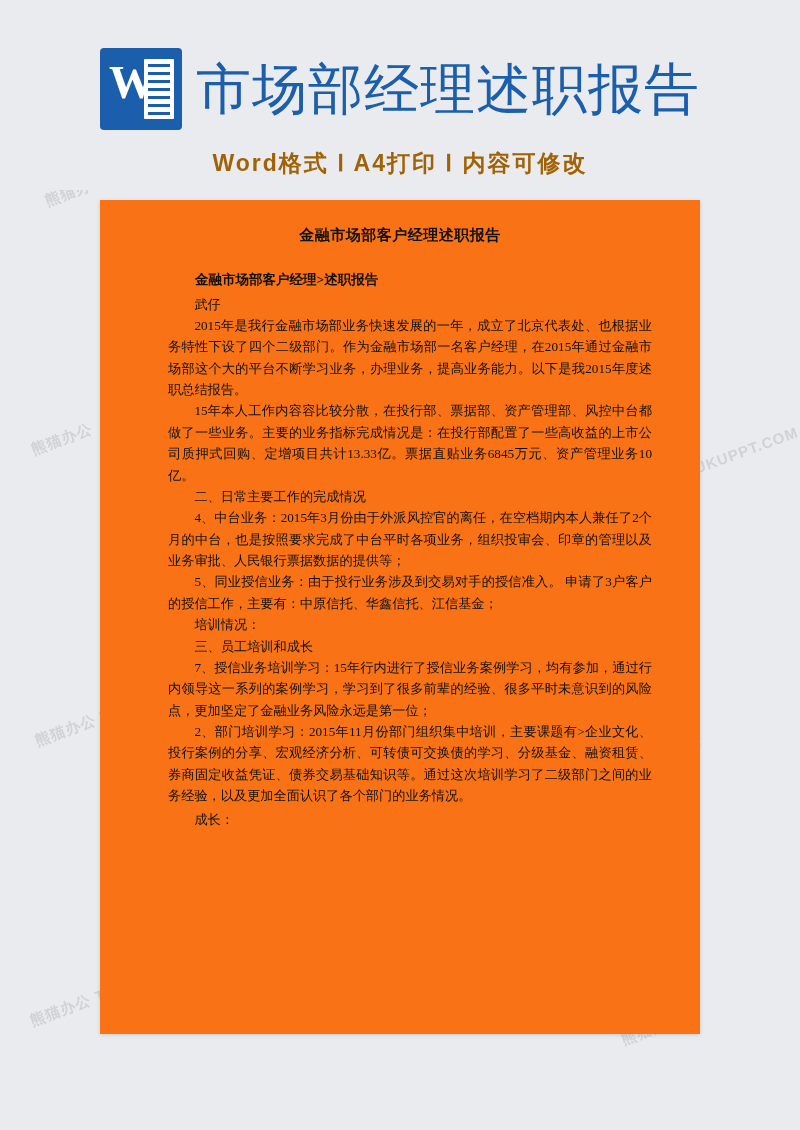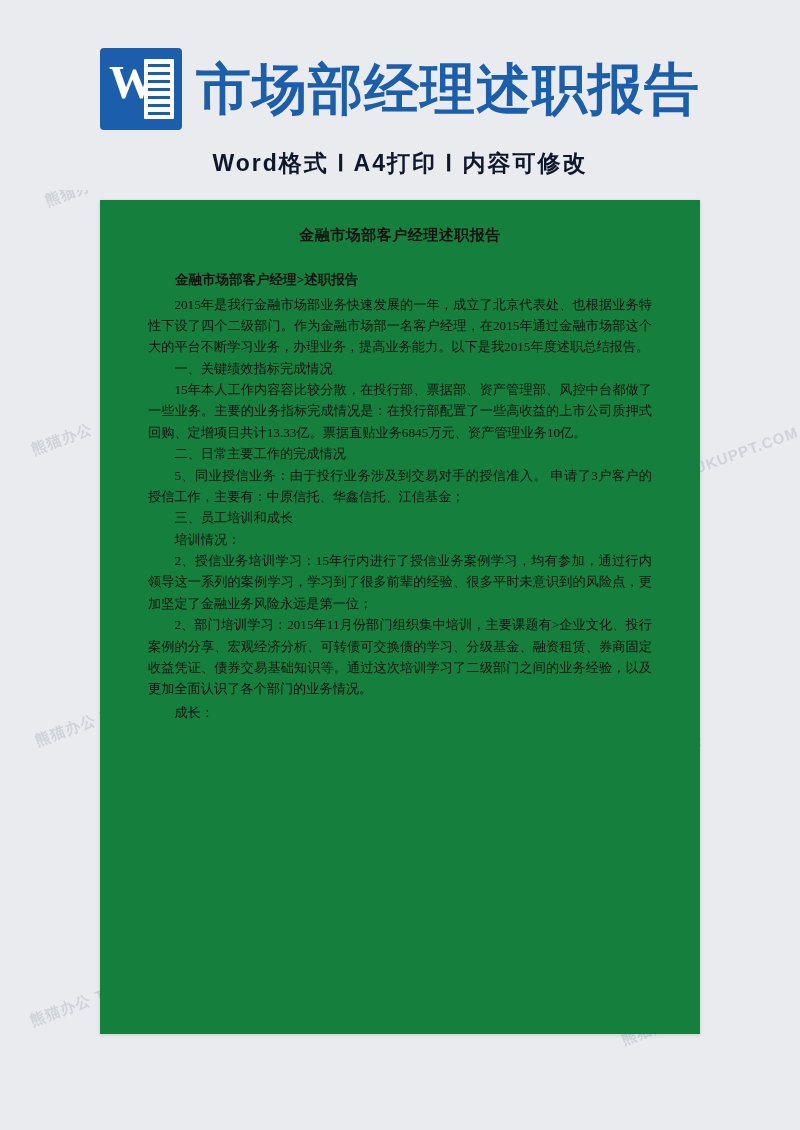--- a/index.html
+++ b/index.html
@@ -73,32 +73,32 @@
     border-radius: 1px;
   }
   .word-logo .doc i {
     display: block;
     height: 3px;
     background: #1b5eab;
     margin: 5px 4px 0 4px;
   }
   .banner-title {
     font-size: 55px;
-    font-weight: bold;
+    font-weight: normal;
     color: #1b5eab;
     letter-spacing: 1px;
     line-height: 1;
     white-space: nowrap;
     font-family: "Liberation Sans", sans-serif;
   }
   .banner-sub {
     margin-top: 18px;
     font-size: 23px;
     font-weight: bold;
-    color: #0f172a;
+    color: #a16207;
     letter-spacing: 2px;
     white-space: nowrap;
   }
   
   .wm {
     position: absolute;
     color: rgba(140, 148, 158, 0.28);
     font-size: 15px;
     font-weight: bold;
     letter-spacing: 1px;
@@ -107,21 +107,21 @@
     pointer-events: none;
     user-select: none;
   }
   
   .sheet {
     position: absolute;
     left: 100px;
     top: 200px;
     width: 600px;
     height: 834px;
-    background: #15803d;
+    background: #f97316;
     box-shadow: 0 1px 4px rgba(0,0,0,0.14);
     overflow: hidden;
   }
   .sheet-inner {
     padding: 26px 48px 0 48px;
     font-family: "Liberation Serif", serif;
     color: #111;
   }
   .doc-title {
     text-align: center;
@@ -137,20 +137,21 @@
     line-height: 1.6;
   }
   .doc-p {
     font-size: 13.2px;
     line-height: 1.62;
     margin: 0;
     text-align: justify;
   }
   .indent {
     text-indent: 2em;
+    margin-left: 20px;
   }
   .gap {
     margin-top: 2px;
   }
 </style>
 </head>
 <body>
 
 <div class="page">
 
@@ -182,26 +183,27 @@
         <div class="banner-title">市场部经理述职报告</div>
       </div>
       <div class="banner-sub">Word格式 Ⅰ A4打印 Ⅰ 内容可修改</div>
     </div>
   </div>
 
   <div class="sheet">
     <div class="sheet-inner">
       <div class="doc-title">金融市场部客户经理述职报告</div>
       <div class="doc-h2 indent">金融市场部客户经理&gt;述职报告</div>
+      <div class="doc-p indent">武仔</div>
       <p class="doc-p indent">2015年是我行金融市场部业务快速发展的一年，成立了北京代表处、也根据业务特性下设了四个二级部门。作为金融市场部一名客户经理，在2015年通过金融市场部这个大的平台不断学习业务，办理业务，提高业务能力。以下是我2015年度述职总结报告。</p>
-      <p class="doc-p indent">一、关键绩效指标完成情况</p>
       <p class="doc-p indent">15年本人工作内容容比较分散，在投行部、票据部、资产管理部、风控中台都做了一些业务。主要的业务指标完成情况是：在投行部配置了一些高收益的上市公司质押式回购、定增项目共计13.33亿。票据直贴业务6845万元、资产管理业务10亿。</p>
       <p class="doc-p indent">二、日常主要工作的完成情况</p>
+      <p class="doc-p indent">4、中台业务：2015年3月份由于外派风控官的离任，在空档期内本人兼任了2个月的中台，也是按照要求完成了中台平时各项业务，组织投审会、印章的管理以及业务审批、人民银行票据数据的提供等；</p>
       <p class="doc-p indent">5、同业授信业务：由于投行业务涉及到交易对手的授信准入。 申请了3户客户的授信工作，主要有：中原信托、华鑫信托、江信基金；</p>
+      <p class="doc-p indent">培训情况：</p>
       <p class="doc-p indent">三、员工培训和成长</p>
-      <p class="doc-p indent">培训情况：</p>
-      <p class="doc-p indent">2、授信业务培训学习：15年行内进行了授信业务案例学习，均有参加，通过行内领导这一系列的案例学习，学习到了很多前辈的经验、很多平时未意识到的风险点，更加坚定了金融业务风险永远是第一位；</p>
+      <p class="doc-p indent">7、授信业务培训学习：15年行内进行了授信业务案例学习，均有参加，通过行内领导这一系列的案例学习，学习到了很多前辈的经验、很多平时未意识到的风险点，更加坚定了金融业务风险永远是第一位；</p>
       <p class="doc-p indent">2、部门培训学习：2015年11月份部门组织集中培训，主要课题有&gt;企业文化、投行案例的分享、宏观经济分析、可转债可交换债的学习、分级基金、融资租赁、券商固定收益凭证、债券交易基础知识等。通过这次培训学习了二级部门之间的业务经验，以及更加全面认识了各个部门的业务情况。</p>
       <p class="doc-p indent gap">成长：</p>
     </div>
   </div>
 
 </div>
 
 </body></html>

